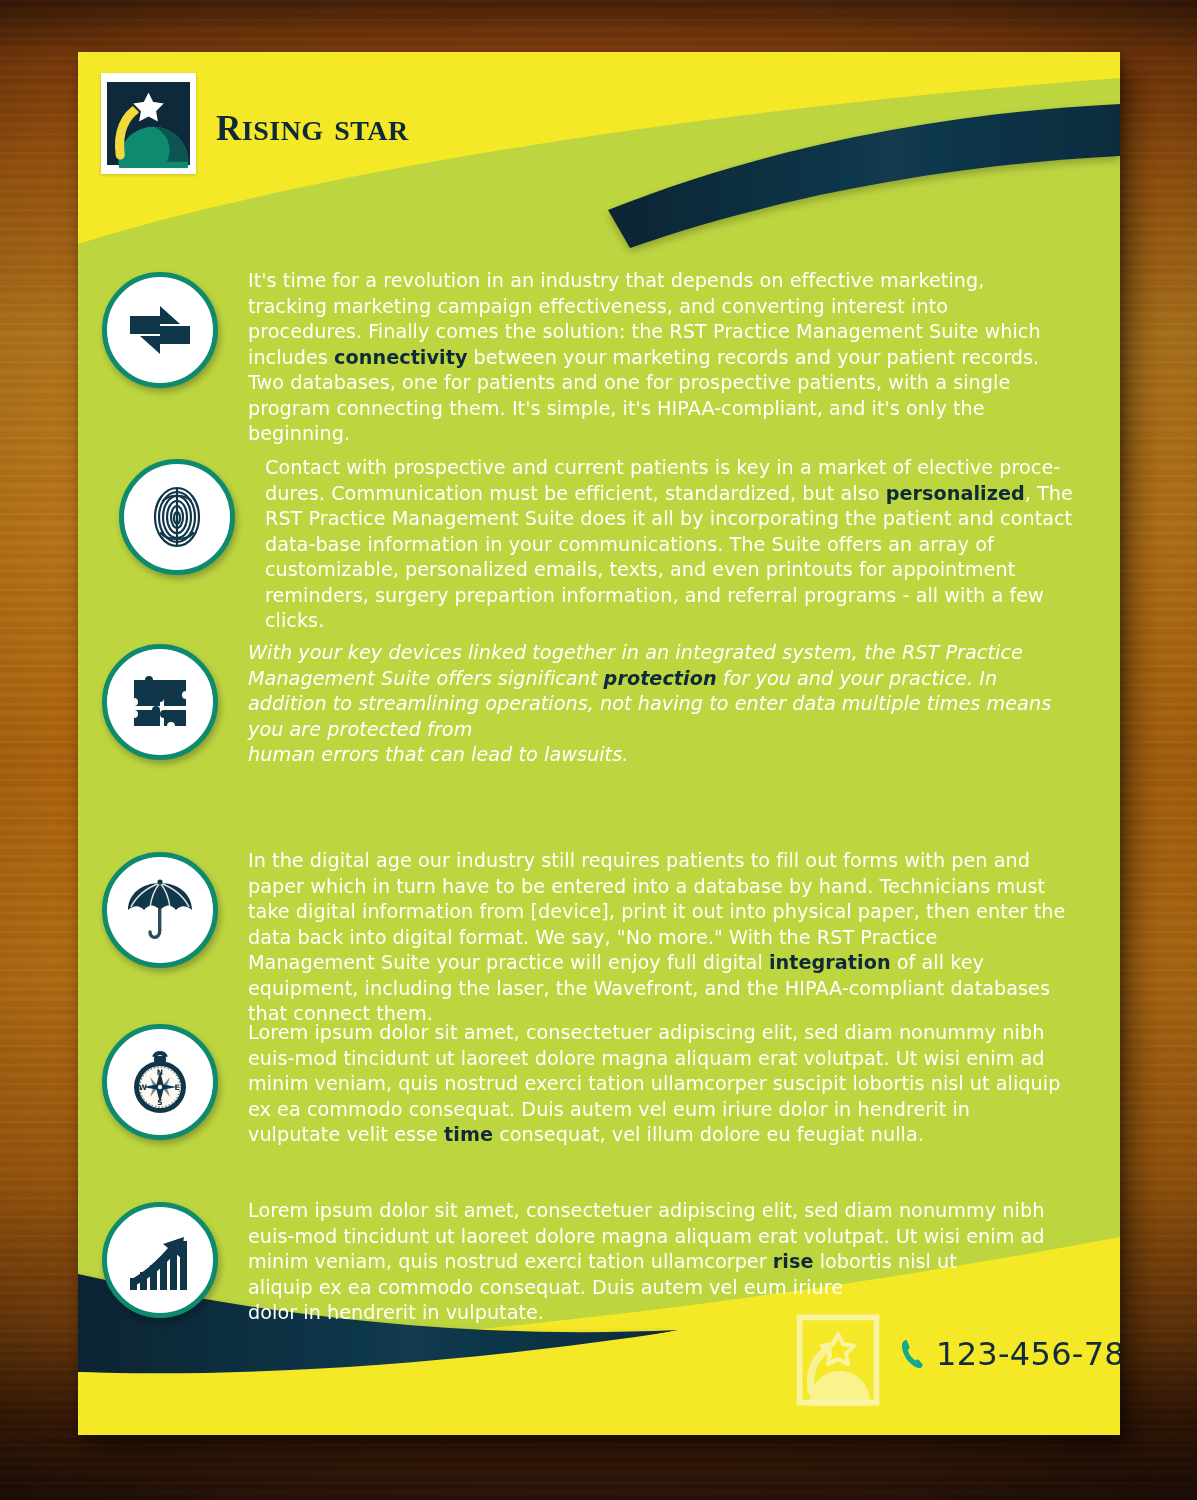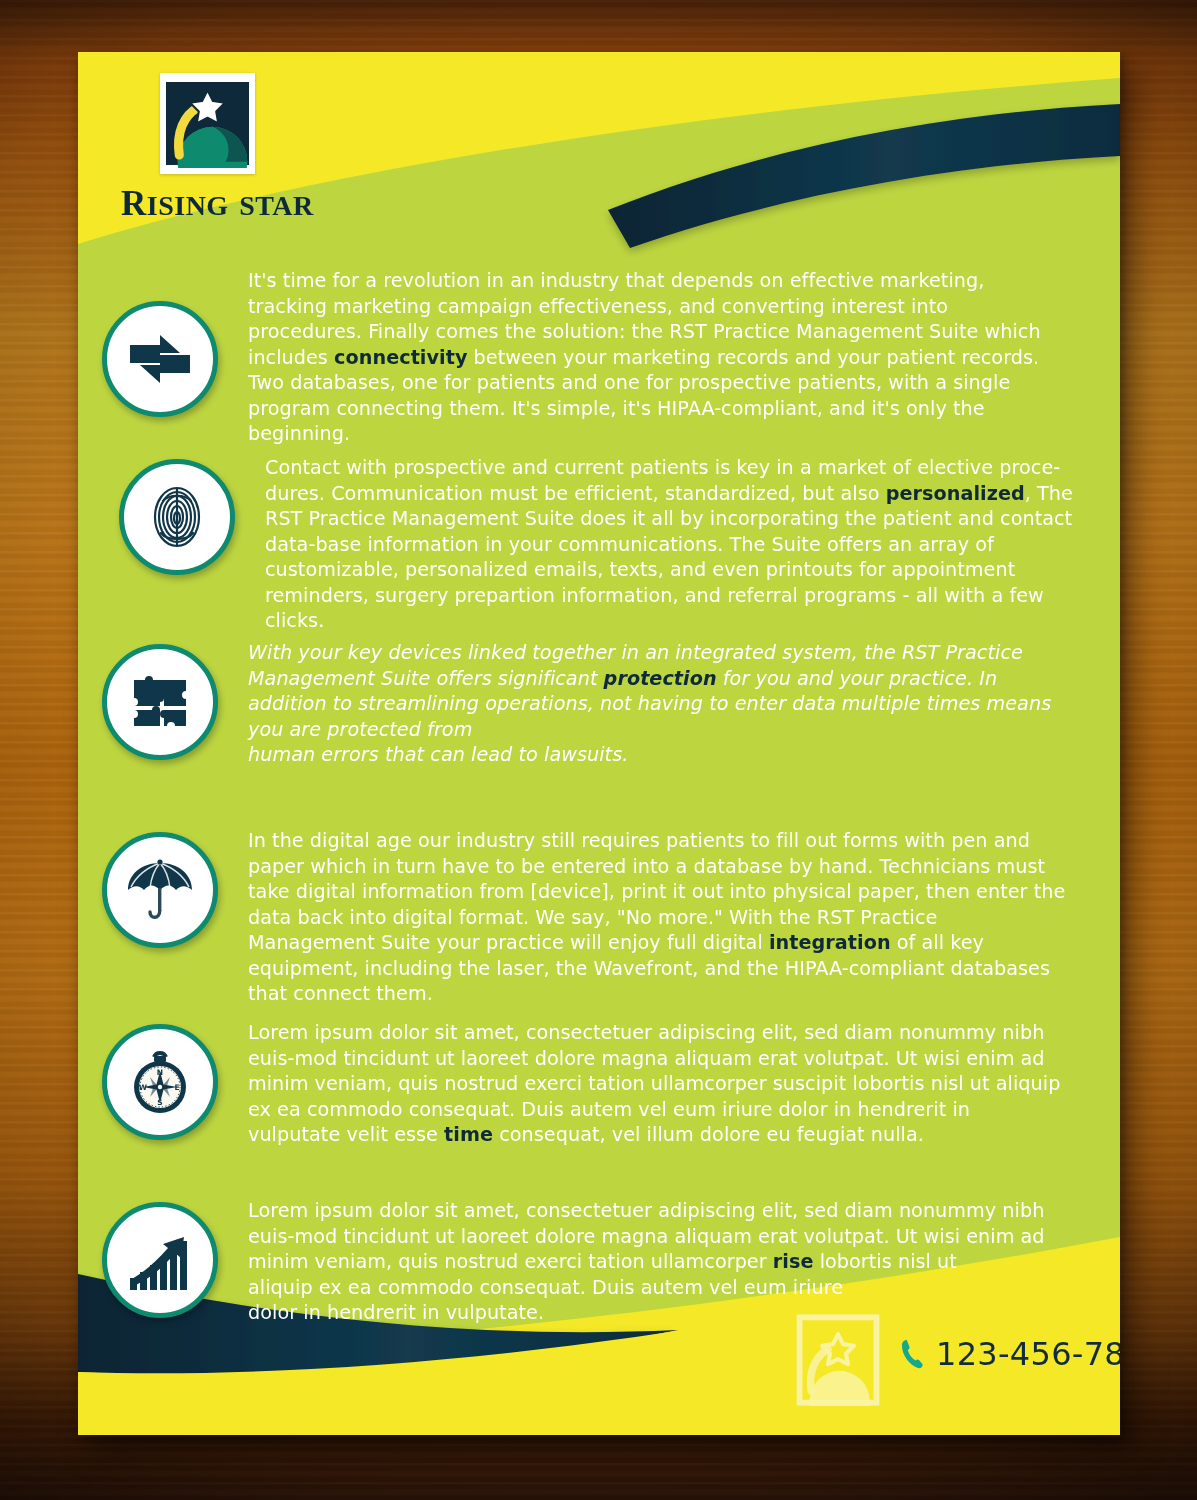--- a/index.html
+++ b/index.html
@@ -44,21 +44,21 @@
     background:#F4E827;
     overflow:hidden;
     box-shadow: 14px 16px 30px rgba(0,0,0,0.45),
                 3px 4px 10px rgba(0,0,0,0.35);
   }
   #flyer-svg { position:absolute; inset:0; width:100%; height:100%; }
 
   
   #logo-block {
     position:absolute; left:23px; top:21px;
-    display:flex; align-items:center;flex-direction:column;
+    display:flex; align-items:center;
   }
   #logo-frame {
     width:95px; height:101px;
     background:#ffffff;
     padding:6px;
     box-shadow:0 1px 3px rgba(0,0,0,0.2);
   }
   #logo-mark { width:100%; height:100%; display:block; }
   #brand-name {
     margin-left:20px;
@@ -170,21 +170,21 @@
         <path d="M16,88 C12,60 22,40 38,31" stroke="#F2D93C" stroke-width="11" fill="none" stroke-linecap="round"></path>
         <path d="M50,10 L56.5,23 L71,25 L60.5,35.5 L63,50 L50,43 L37,50 L39.5,35.5 L29,25 L43.5,23 Z" fill="#FFFFFF" stroke="#0E2A3A" stroke-width="2.5" stroke-linejoin="round"></path>
       </svg>
     </div>
     <div id="brand-name">
       <div id="brand-line1">Rising Star</div>
     </div>
   </div>
 
   <div id="rows">
-      <div class="row" style="top: 216px; align-items: center;">
+      <div class="row" style="top: 216px;">
         <div class="icon-badge">
           <span>
     <svg viewBox="0 0 72 72">
       <path d="M6,22 L36,22 L36,12 L56,30 L36,30 L36,40 L6,40 Z" fill="#10364A"></path>
       <path d="M66,50 L36,50 L36,60 L16,42 L36,42 L36,32 L66,32 Z" fill="#10364A"></path>
     </svg>
           </span>
         </div>
         <p class="row-text"><span>It's time for a revolution in an industry that depends on effective marketing, tracking marketing campaign effectiveness, and converting interest into procedures. Finally comes the solution: the RST Practice Management Suite which includes </span><b>connectivity</b><span> between your marketing records and your patient records. Two databases, one for patients and one for prospective patients, with a single program connecting them. It's simple, it's HIPAA-compliant, and it's only the beginning.</span></p>
       </div>
@@ -217,21 +217,21 @@
         <path d="M40,14 h22 v11 a4,4 0 1 0 0,8 v7 h-22 v-8 a4,4 0 1 1 -8,0 v-18 h8 Z"></path>
         <path d="M10,44 h18 a4,4 0 1 1 8,0 v16 h-26 v-8 a4,4 0 1 0 0,-8 Z"></path>
         <path d="M40,44 h22 v16 h-11 a4,4 0 1 0 -8,0 h-3 v-8 a4,4 0 1 1 0,-8 Z"></path>
       </g>
     </svg>
           </span>
         </div>
         <p class="row-text"><span>With your key devices linked together in an integrated system, the RST Practice Management Suite offers significant </span><b>protection</b><span> for you and your practice. In addition to streamlining operations, not having to enter data multiple times means you are protected from
 human errors that can lead to lawsuits.</span></p>
       </div>
-      <div class="row" style="top: 776px;">
+      <div class="row" style="top: 796px;">
         <div class="icon-badge">
           <span>
     <svg viewBox="0 0 72 72">
       <path d="M4,36 C4,20 18,9 36,9 C54,9 68,20 68,36 C62,31 57,31 52,36
                C47,30 42,30 36,36 C30,30 25,30 20,36 C15,31 10,31 4,36 Z" fill="#10364A"></path>
       <g stroke="#FFFFFF" stroke-width="1.5" fill="none" opacity="0.85">
         <path d="M36,9 C30,16 27,25 26,34"></path>
         <path d="M36,9 C42,16 45,25 46,34"></path>
         <path d="M36,9 C22,14 12,23 7,33"></path>
         <path d="M36,9 C50,14 60,23 65,33"></path>

